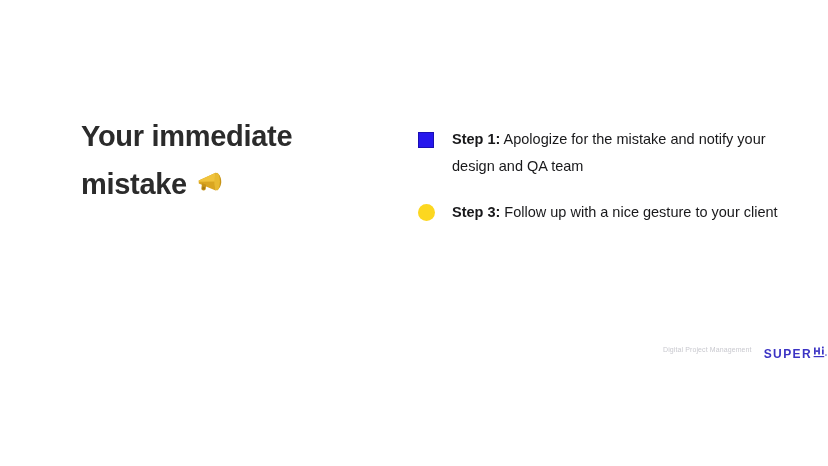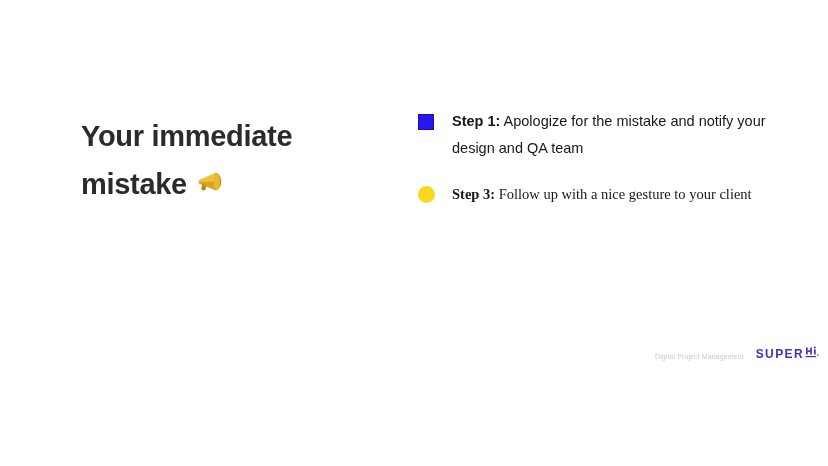--- a/index.html
+++ b/index.html
@@ -48,31 +48,30 @@
     vertical-align: -3px;
     margin-left: 6px;
     width: 34px;
     height: 30px;
   }
 
   
   .steps {
     position: absolute;
     left: 418px;
-    top: 108px;
+    top: 126px;
     width: 372px;
   }
   .step-row {
     display: flex;
     align-items: flex-start;
     margin-bottom: 19px;
   }
   .step-row:last-child {
     margin-bottom: 0;
-    font-family: Liberation Serif, serif;
   }
   .marker-cell {
     flex: 0 0 34px;
     height: 27px;
     display: flex;
     align-items: center;
     justify-content: flex-start;
   }
   .marker-square {
     width: 16px;
@@ -100,24 +99,24 @@
     color: #18181a;
   }
   .step-label {
     font-weight: 700;
     color: #18181a;
   }
 
   
   .footer {
     position: absolute;
-    right: 32px;
+    right: 24px;
     bottom: 18px;
     display: flex;
-    align-items: flex-end;
+    align-items: flex-start;
     gap: 12px;
   }
   .footer-caption {
     font-size: 7px;
     color: #c9c9cf;
     letter-spacing: 0.1px;
     white-space: nowrap;
   }
   .brand-logo {
     display: flex;

